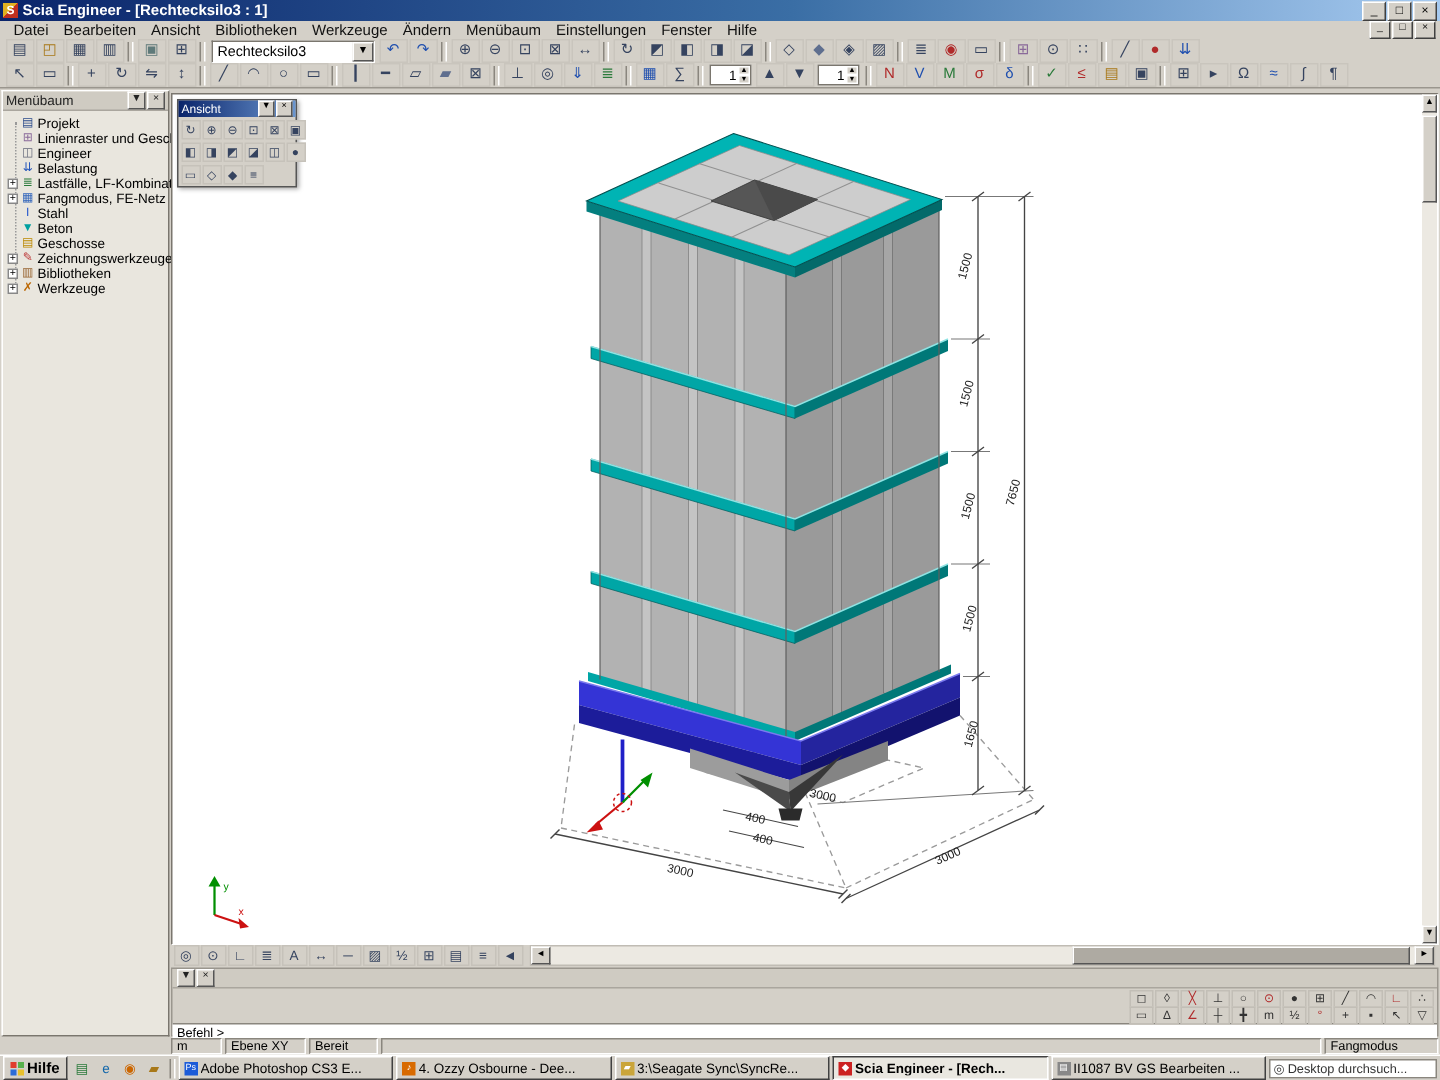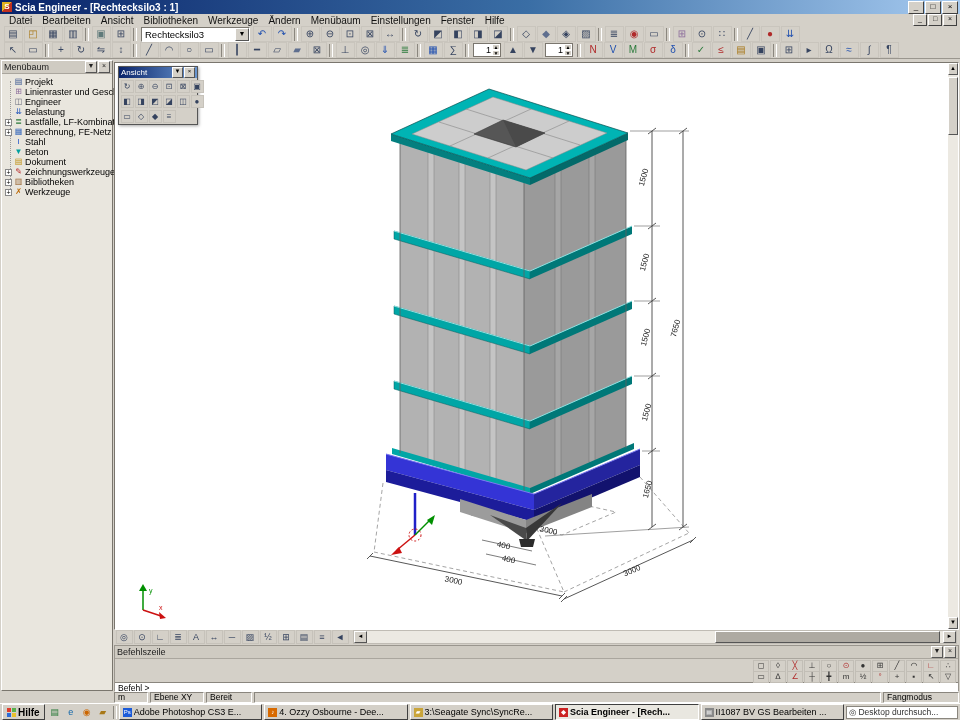--- a/index.html
+++ b/index.html
@@ -301,36 +301,36 @@
           <span class="tree-lb">Belastung</span>
         </div>
         <div class="tree-row">
           <span class="tree-box">+</span>
           <span class="tree-ic" style="color: rgb(42, 122, 58);">≣</span>
           <span class="tree-lb">Lastfälle, LF-Kombinationen</span>
         </div>
         <div class="tree-row">
           <span class="tree-box">+</span>
           <span class="tree-ic" style="color: rgb(51, 102, 187);">▦</span>
-          <span class="tree-lb">Berechnung, FE-Netz</span>
+          <span class="tree-lb">Fangmodus, FE-Netz</span>
         </div>
         <div class="tree-row">
           <span class="tree-box hidden"></span>
           <span class="tree-ic" style="color: rgb(34, 85, 204);">I</span>
           <span class="tree-lb">Stahl</span>
         </div>
         <div class="tree-row">
           <span class="tree-box hidden"></span>
           <span class="tree-ic" style="color: rgb(0, 160, 160);">▼</span>
           <span class="tree-lb">Beton</span>
         </div>
         <div class="tree-row">
           <span class="tree-box hidden"></span>
           <span class="tree-ic" style="color: rgb(187, 136, 0);">▤</span>
-          <span class="tree-lb">Dokument</span>
+          <span class="tree-lb">Geschosse</span>
         </div>
         <div class="tree-row">
           <span class="tree-box">+</span>
           <span class="tree-ic" style="color: rgb(187, 51, 51);">✎</span>
           <span class="tree-lb">Zeichnungswerkzeuge</span>
         </div>
         <div class="tree-row">
           <span class="tree-box">+</span>
           <span class="tree-ic" style="color: rgb(153, 102, 51);">▥</span>
           <span class="tree-lb">Bibliotheken</span>
@@ -546,21 +546,20 @@
     </span>
   <div class="hscroll">
     <div class="harrow l">◄</div>
     <div class="hthumb"></div>
     <div class="harrow r">►</div>
   </div>
 </div>
 
 <div id="cmd">
   <div class="phead">
-    <span class="grow">Befehlszeile</span>
     <span class="pbtn">▼</span>
     <span class="pbtn">×</span>
   </div>
   <div class="cmd-body">
     <div class="crow crow1">
         <span class="cicon" style="color: rgb(51, 51, 51);">◻</span>
         <span class="cicon" style="color: rgb(51, 51, 51);">◊</span>
         <span class="cicon" style="color: rgb(176, 42, 42);">╳</span>
         <span class="cicon" style="color: rgb(51, 51, 51);">⊥</span>
         <span class="cicon" style="color: rgb(51, 51, 51);">○</span>

